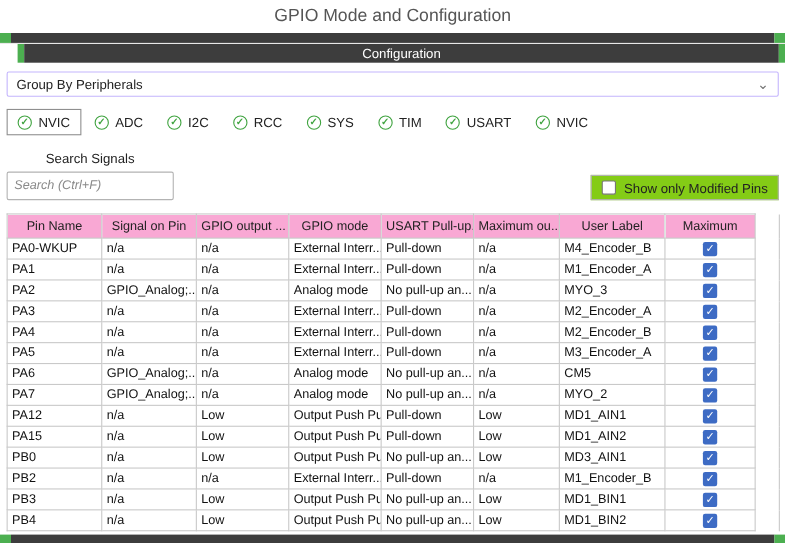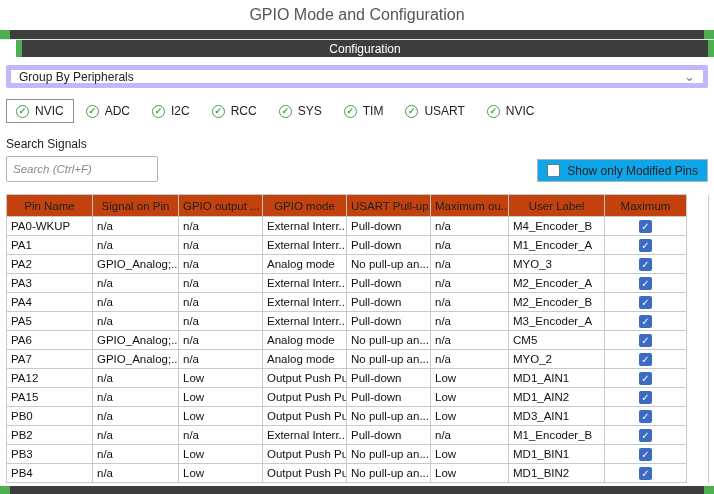--- a/index.html
+++ b/index.html
@@ -15,45 +15,45 @@
   .band{display:flex;height:9px;}
   .band .cap{width:10px;background:var(--accent-green,#4caf50);}
   .band .mid{flex:1;background:var(--dark-bar,#3d3d3d);}
   .band-gap{height:1px;background:#e8e8e8;}
   .config-bar{height:17px;display:flex;align-items:stretch;margin-left:16px;}
   .config-bar .cap{width:6px;background:var(--accent-green,#4caf50);}
   .config-bar .mid{flex:1;background:var(--dark-bar,#3d3d3d);color:#fff;
     display:flex;align-items:center;justify-content:center;font-size:12px;}
   
   .content{padding:8px 6px 0 6px;}
-  .groupby{height:23px;border:5px solid #c4b5fd;border-radius:2px;background:#fff;
+  .groupby{height:23px;border:1px solid #c4b5fd;border-radius:2px;background:#fff;
     display:flex;align-items:center;justify-content:space-between;padding:0 8px;cursor:pointer;}
   .groupby .chev{color:#777;font-size:13px;line-height:1;}
   
   .tabs{display:flex;margin-top:10px;align-items:center;gap:2px;height:26px;}
   .tab{display:flex;align-items:center;gap:6px;padding:4px 9px;cursor:pointer;border:1px solid transparent;}
   .tab.active{border:1px solid #8f8f8f;background:#fff;}
   .check-icon{width:13px;height:13px;border-radius:50%;border:1px solid #3fa33f;color:#3fa33f;
     display:inline-flex;align-items:center;justify-content:center;font-size:9px;font-weight:bold;flex:0 0 auto;}
   .tab-label{font-size:12px;color:#222;}
   
   .search-section{margin-top:13px;display:flex;justify-content:space-between;align-items:flex-end;}
-  .search-left .search-label{display:block;margin-bottom:5px;color:#222;}
+  .search-left .search-label{display:block;margin-bottom:5px;color:#222;text-align:center;}
   .search-input{width:152px;height:21px;border:1px solid #b3b3b3;border-radius:2px;padding:12px 6px;
     font-family:"Liberation Sans",sans-serif;font-size:11.5px;color:#333;}
   .search-input::placeholder{font-style:italic;color:#8a8a8a;}
   .modified-box{border:1px solid #b3b3b3;display:flex;align-items:center;gap:7px;
-    height:23px;padding:0 9px;background:#0ea5e9;}
+    height:23px;padding:0 9px;background:#84cc16;}
   .cb-empty{width:13px;height:13px;border:1px solid #777;border-radius:2px;background:#fff;flex:0 0 auto;cursor:pointer;}
   
   .table-wrap{margin-top:12px;}
   table{border-collapse:collapse;table-layout:fixed;width:100%;}
   th,td{border:1px solid #c9c9c9;padding:2px 4px;font-size:11.5px;
     overflow:hidden;white-space:nowrap;}
-  th{font-weight:normal;text-align:center;background:#c2410c;height:22px;color:#222;}
+  th{font-weight:normal;text-align:center;background:#f9a8d4;height:22px;color:#222;}
   td{height:19px;text-align:left;color:#111;}
   td.center{text-align:center;}
   td.scroll-col,th.scroll-col{border-top:none;border-bottom:none;background:#fff;}
   .cb{width:13px;height:13px;background:var(--checkbox-blue,#3d6bc4);border-radius:2px;color:#fff;
     font-size:10px;display:flex;align-items:center;justify-content:center;margin:0 auto;cursor:pointer;}
   
   .band-bottom{position:absolute;left:0;right:0;bottom:0;height:8px;display:flex;}
   .band-bottom .cap{width:10px;background:var(--accent-green,#4caf50);}
   .band-bottom .mid{flex:1;background:var(--dark-bar,#3d3d3d);}
 </style>

